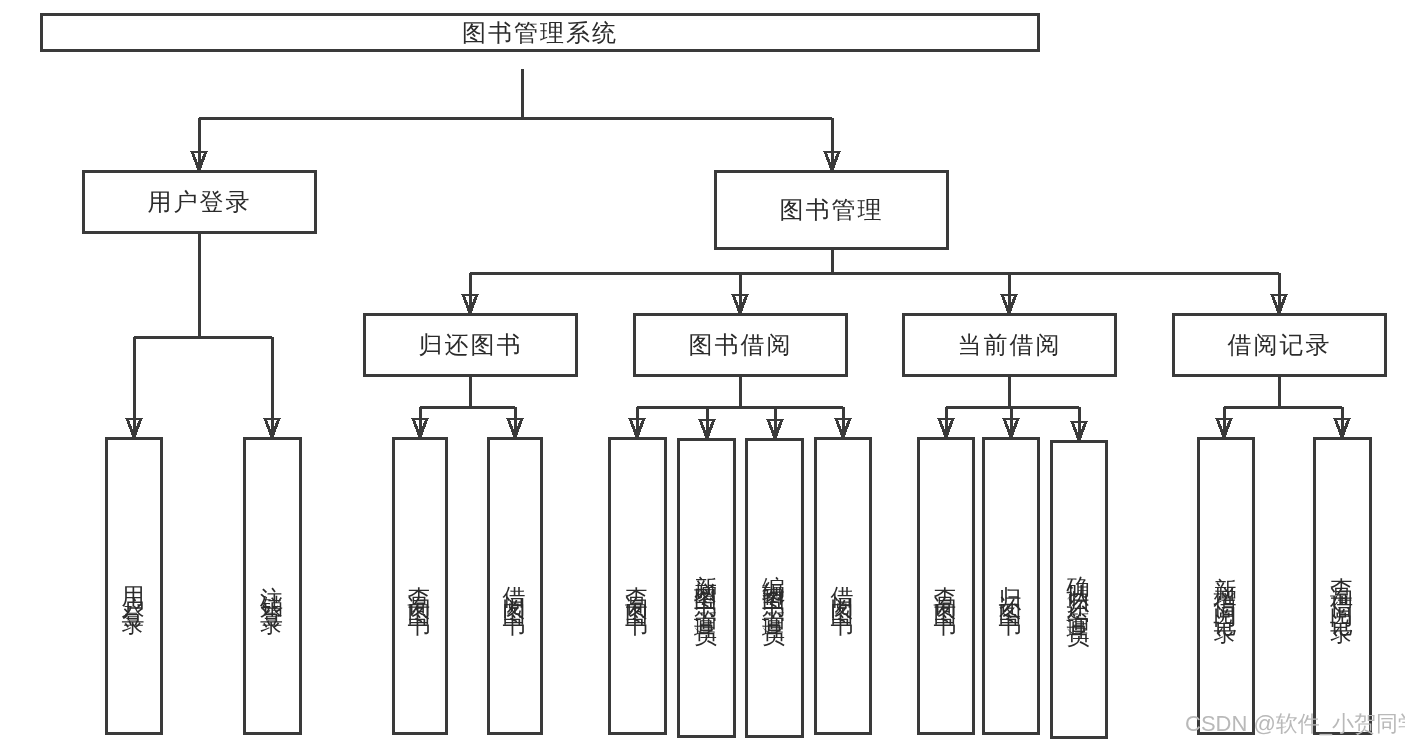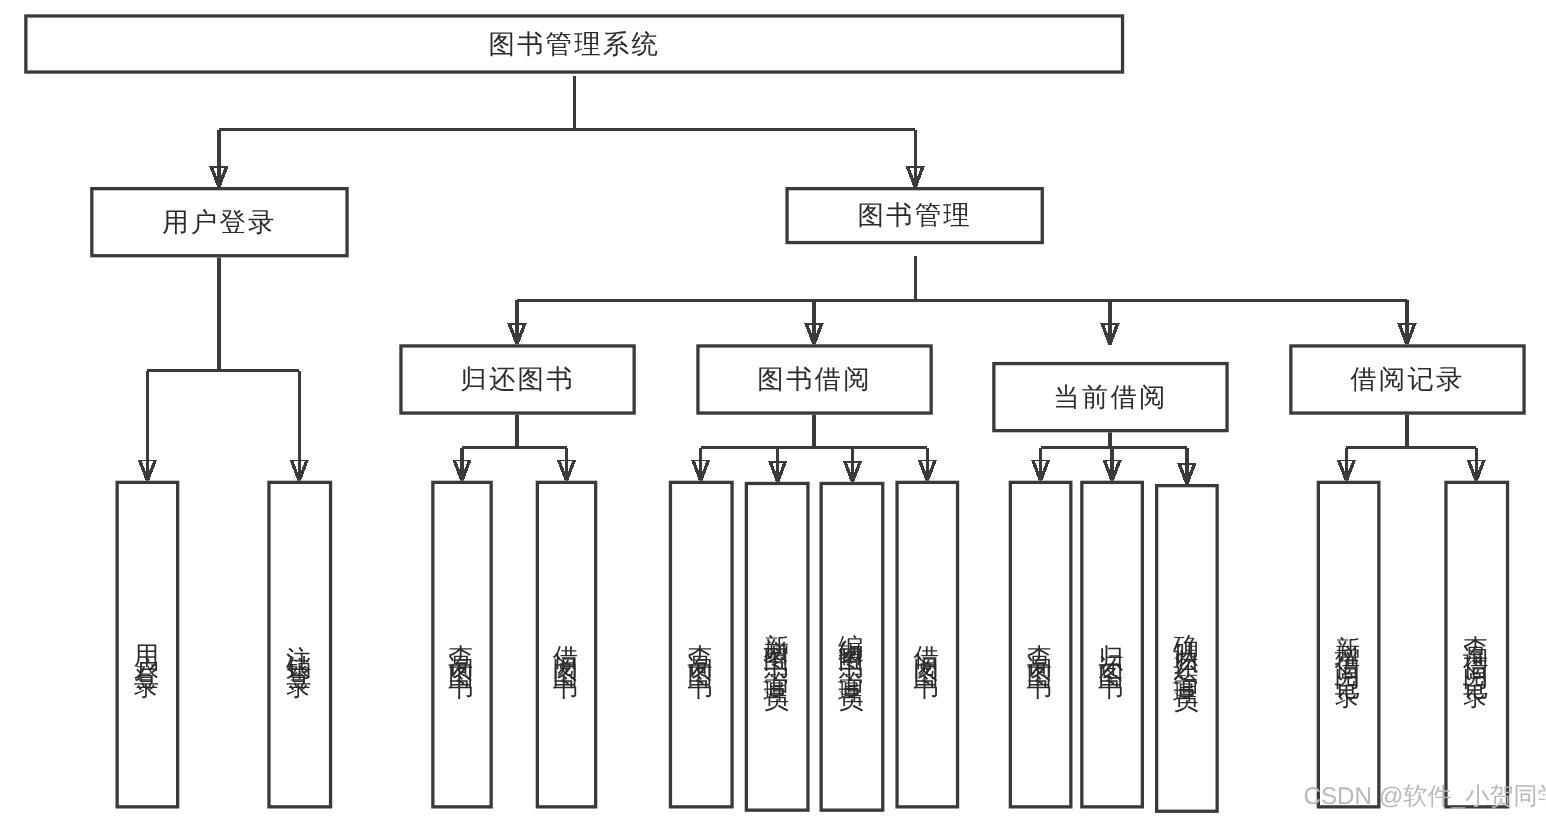--- a/index.html
+++ b/index.html
@@ -44,26 +44,26 @@
   .leaf {
     writing-mode: vertical-rl;
     text-orientation: mixed;
     font-size: 23px;
     letter-spacing: 9px;
     top: 437px;
     height: 298px;
   }
   .leaf.dense { letter-spacing: 7px; }
 
-  #n-root  { left: 22px;   top: 13px;  width: 1000px; height: 54px; }
+  #n-root  { left: 40px;   top: 13px;  width: 1000px; height: 39px; }
   #n-user  { left: 82px;   top: 170px; width: 235px;  height: 64px; }
-  #n-mgmt  { left: 714px;  top: 170px; width: 235px;  height: 52px; }
+  #n-mgmt  { left: 714px;  top: 170px; width: 235px;  height: 80px; }
   #n-rec   { left: 363px;  top: 313px; width: 215px;  height: 64px; }
   #n-bb    { left: 633px;  top: 313px; width: 215px;  height: 64px; text-align: right; }
-  #n-cb    { left: 902px;  top: 313px; width: 215px;  height: 64px; margin-top: 16px; }
+  #n-cb    { left: 902px;  top: 313px; width: 215px;  height: 64px; }
   #n-br    { left: 1172px; top: 313px; width: 215px;  height: 64px; }
 
   #l-login { left: 105px;  width: 58px; }
   #l-logout{ left: 243px;  width: 59px; }
   #l-rec-q { left: 392px;  width: 56px; }
   #l-rec-b { left: 487px;  width: 56px; }
   #l-bb-q  { left: 608px;  width: 59px; }
   #l-bb-a  { left: 677px;  top: 438px; width: 59px; height: 300px; }
   #l-bb-e  { left: 745px;  top: 438px; width: 59px; height: 300px; }
   #l-bb-b  { left: 814px;  width: 58px; }

